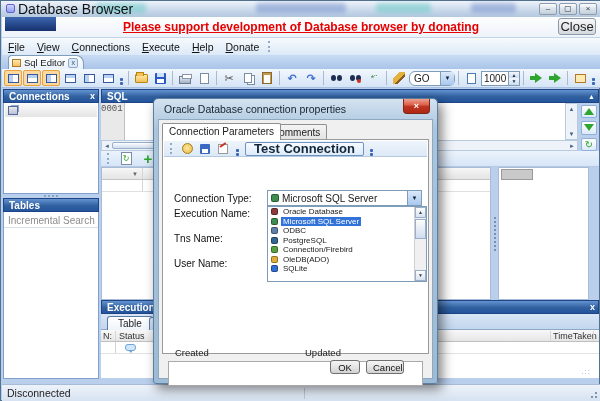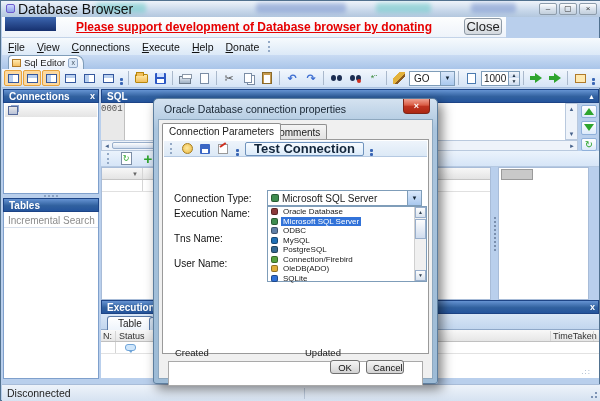--- a/index.html
+++ b/index.html
@@ -9,21 +9,21 @@
   #app{position:absolute;inset:0;background:#b9cfec;border:1px solid #51718f;}
 
   
   #titlebar{left:0;top:0;width:600px;height:16px;background:linear-gradient(#eef3fa,#c7d7ea 60%,#b3c7de);overflow:hidden;}
   .artifact{position:absolute;top:2px;height:10px;filter:blur(2px);opacity:.45;border-radius:3px;}
   #title-text{position:absolute;left:17px;top:0;font-size:14px;color:#111;}
   #app-icon{position:absolute;left:5px;top:3px;width:9px;height:9px;border:1px solid #6d5acd;background:linear-gradient(#cfd8ff,#8aa0e8);border-radius:2px;}
   .wbtn{position:absolute;top:2px;width:18px;height:12px;border:1px solid #8d9cab;border-radius:2px;
     background:linear-gradient(#fdfdfd,#d9e2ec 50%,#c2cfdc);font-size:8px;line-height:10px;text-align:center;color:#333;}
   
-  #banner{left:1px;top:16px;width:504px;height:21px;background:linear-gradient(#fdfefe,#eef3fa);border-bottom:1px solid #c3d3e8;}
+  #banner{left:1px;top:16px;width:598px;height:21px;background:linear-gradient(#fdfefe,#eef3fa);border-bottom:1px solid #c3d3e8;}
   #banner-navy{position:absolute;left:3px;top:0px;width:51px;height:14px;background:linear-gradient(#3c66b0,#16306e);}
   #banner-text{position:absolute;left:0;right:0;top:3px;text-align:center;font-size:12px;font-weight:bold;
     color:var(--banner-red,#e60000);text-decoration:underline;}
   #banner-close{position:absolute;right:4px;top:1px;width:38px;height:17px;border:1px solid #8e9aa6;border-radius:3px;
     background:linear-gradient(#f7f8f9,#e6e9ec 50%,#d3d8de);font-size:13px;text-align:center;line-height:15px;color:#222;}
   
   #menubar{left:1px;top:37px;width:598px;height:17px;background:linear-gradient(#f6fafd,#dcE9f7);display:flex;align-items:center;}
   .grip-v{width:3px;height:11px;margin:0 3px 0 3px;border-left:2px dotted #93a9c6;}
   .menu-item{display:inline-block;padding:1px 6px;font-size:10.5px;color:#111;}
   .menu-item::first-letter{text-decoration:underline;}
@@ -273,21 +273,21 @@
     <span class="tbi reddot">
         <i class="binoc"></i>
       </span>
     <span class="tbi">
         <span class="glyph" style="color:#3a8a3a;font-size:9px;">*¨</span>
       </span>
     <span class="sep"></span>
     <span class="tbi">
         <i class="broom"></i>
       </span>
-    <span class="combo" style="width:46px;">
+    <span class="combo" style="width:46px;border-radius:6px;">
       <span class="val">GO</span>
       <span class="drop" style="margin-left:auto;">▼</span>
     </span>
     <span class="sep"></span>
     <span class="tbi">
         <i class="page" style="background:#fff;border-color:#4a7ab0;"></i>
       </span>
     <span class="spin">
       <span class="num">1000</span>
       <span class="ud">
@@ -482,24 +482,20 @@
             <div class="dbrow selected">
               <i class="dbic" style="width: 7px; height: 7px; background: rgb(63, 140, 79);"></i>
               <span class="lbl">Microsoft SQL Server</span>
             </div>
 
             <div class="dbrow">
               <i class="dbic" style="width: 7px; height: 7px; background: rgb(95, 127, 166);"></i>
               <span class="lbl">ODBC</span>
             </div>
 
-            <div class="dbrow">
-              <i class="dbic" style="width: 7px; height: 7px; background: rgb(31, 111, 180);"></i>
-              <span class="lbl">MySQL</span>
-            </div>
 
             <div class="dbrow">
               <i class="dbic" style="width: 7px; height: 7px; background: rgb(51, 103, 145);"></i>
               <span class="lbl">PostgreSQL</span>
             </div>
 
             <div class="dbrow">
               <i class="dbic" style="width: 7px; height: 7px; background: rgb(87, 162, 62);"></i>
               <span class="lbl">Connection/Firebird</span>
             </div>

